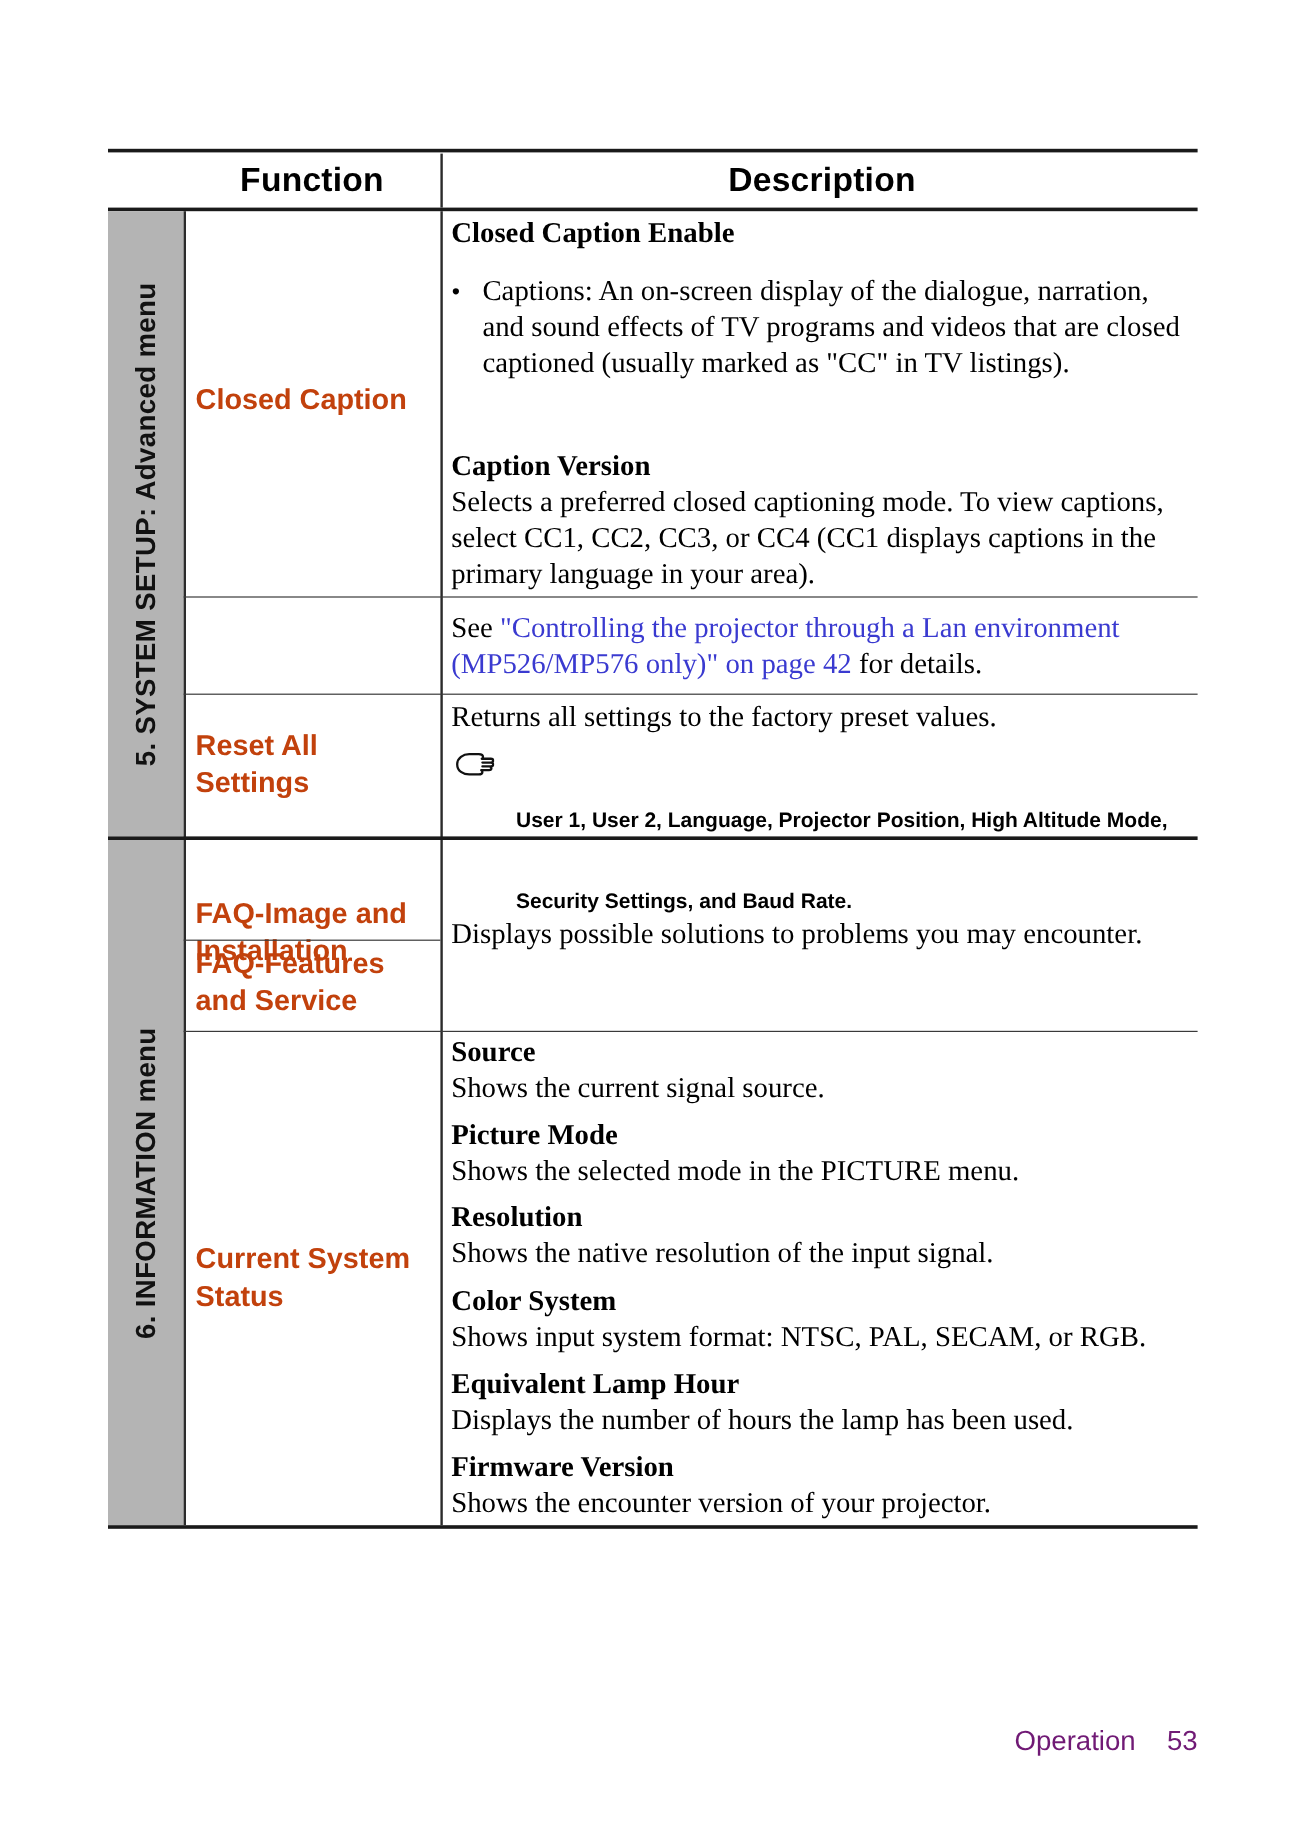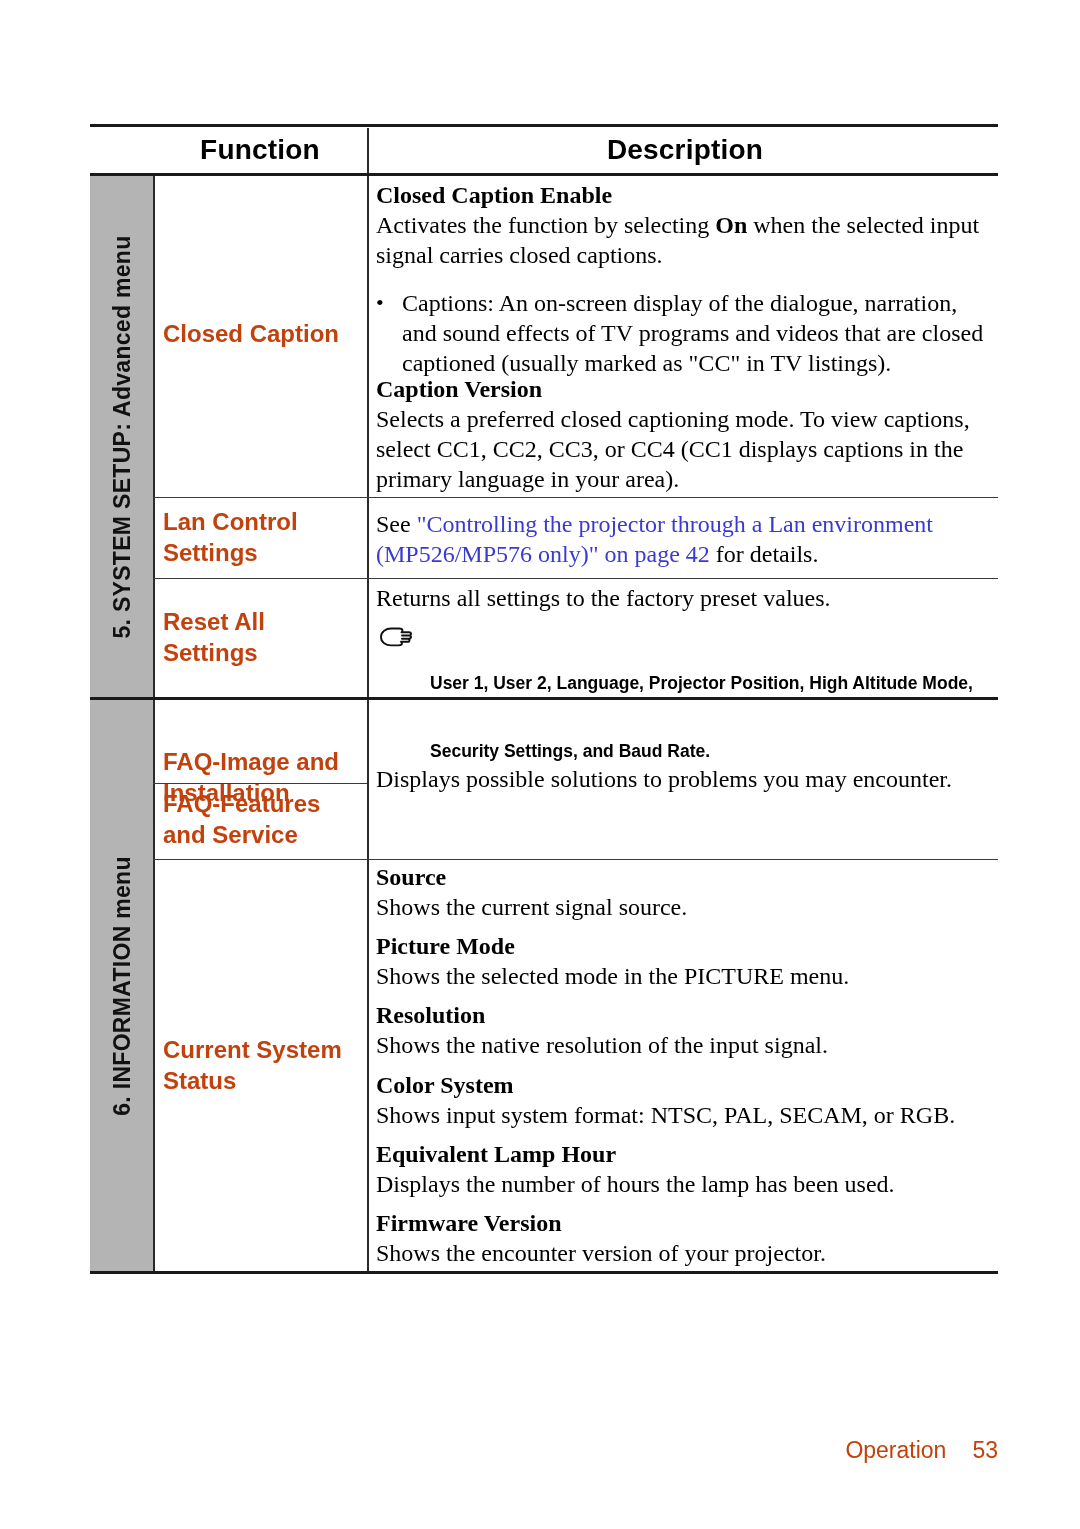--- a/index.html
+++ b/index.html
@@ -186,21 +186,21 @@
 
   
   .footer {
     position: absolute;
     top: 1437px;
     left: 0;
     width: 998px;
     text-align: right;
     font-family: "Liberation Sans", sans-serif;
     font-size: 23px;
-    color: #c2410c;
+    color: #701a75;
   }
   .footer .pg { margin-left: 26px; }
 </style>
 </head>
 <body>
 
 <div class="page">
 
   <div class="rule-top"></div>
   <div class="rule-header-bottom"></div>
@@ -216,38 +216,34 @@
     <span class="tab-label">6. INFORMATION menu</span>
   </div>
 
   <div class="vsep vsep-a" style="top:176px; height:1095px;"></div>
   <div class="vsep vsep-b" style="top:176px; height:1095px;"></div>
 
   <div class="fn" style="top:318px;">Closed Caption</div>
 
   <div class="desc" style="top:180px;">
     <span class="sub">Closed Caption Enable</span>
-    <p><span>Activates the function by selecting </span><span class="bold-inline">On</span><span> when the selected input signal carries closed captions.</span></p>
 
     <div class="bullet-row">
       <div class="bullet-dot">•</div>
       <div class="bullet-text">Captions: An on-screen display of the dialogue, narration, and sound effects of TV programs and videos that are closed captioned (usually marked as "CC" in TV listings).</div>
     </div>
   </div>
 
   <div class="desc" style="top:374px;">
     <span class="sub">Caption Version</span>
     <p>Selects a preferred closed captioning mode. To view captions, select CC1, CC2, CC3, or CC4 (CC1 displays captions in the primary language in your area).</p>
   </div>
 
   <div class="hline" style="left:153px; top:497px; width:845px;"></div>
 
-  <div class="fn" style="top:506px;">
-    <span>Lan Control Settings</span>
-  </div>
 
   <div class="desc" style="top:509px;">
     <p><span>See </span><span class="link"><span>"</span><span>Controlling the projector through a Lan environment (MP526/MP576 only)</span><span>"</span><span> on page 42</span></span><span> for details.</span></p>
   </div>
 
   <div class="hline" style="left:153px; top:578px; width:845px;"></div>
 
   <div class="fn" style="top:606px;">
     <span>Reset All Settings</span>
   </div>

